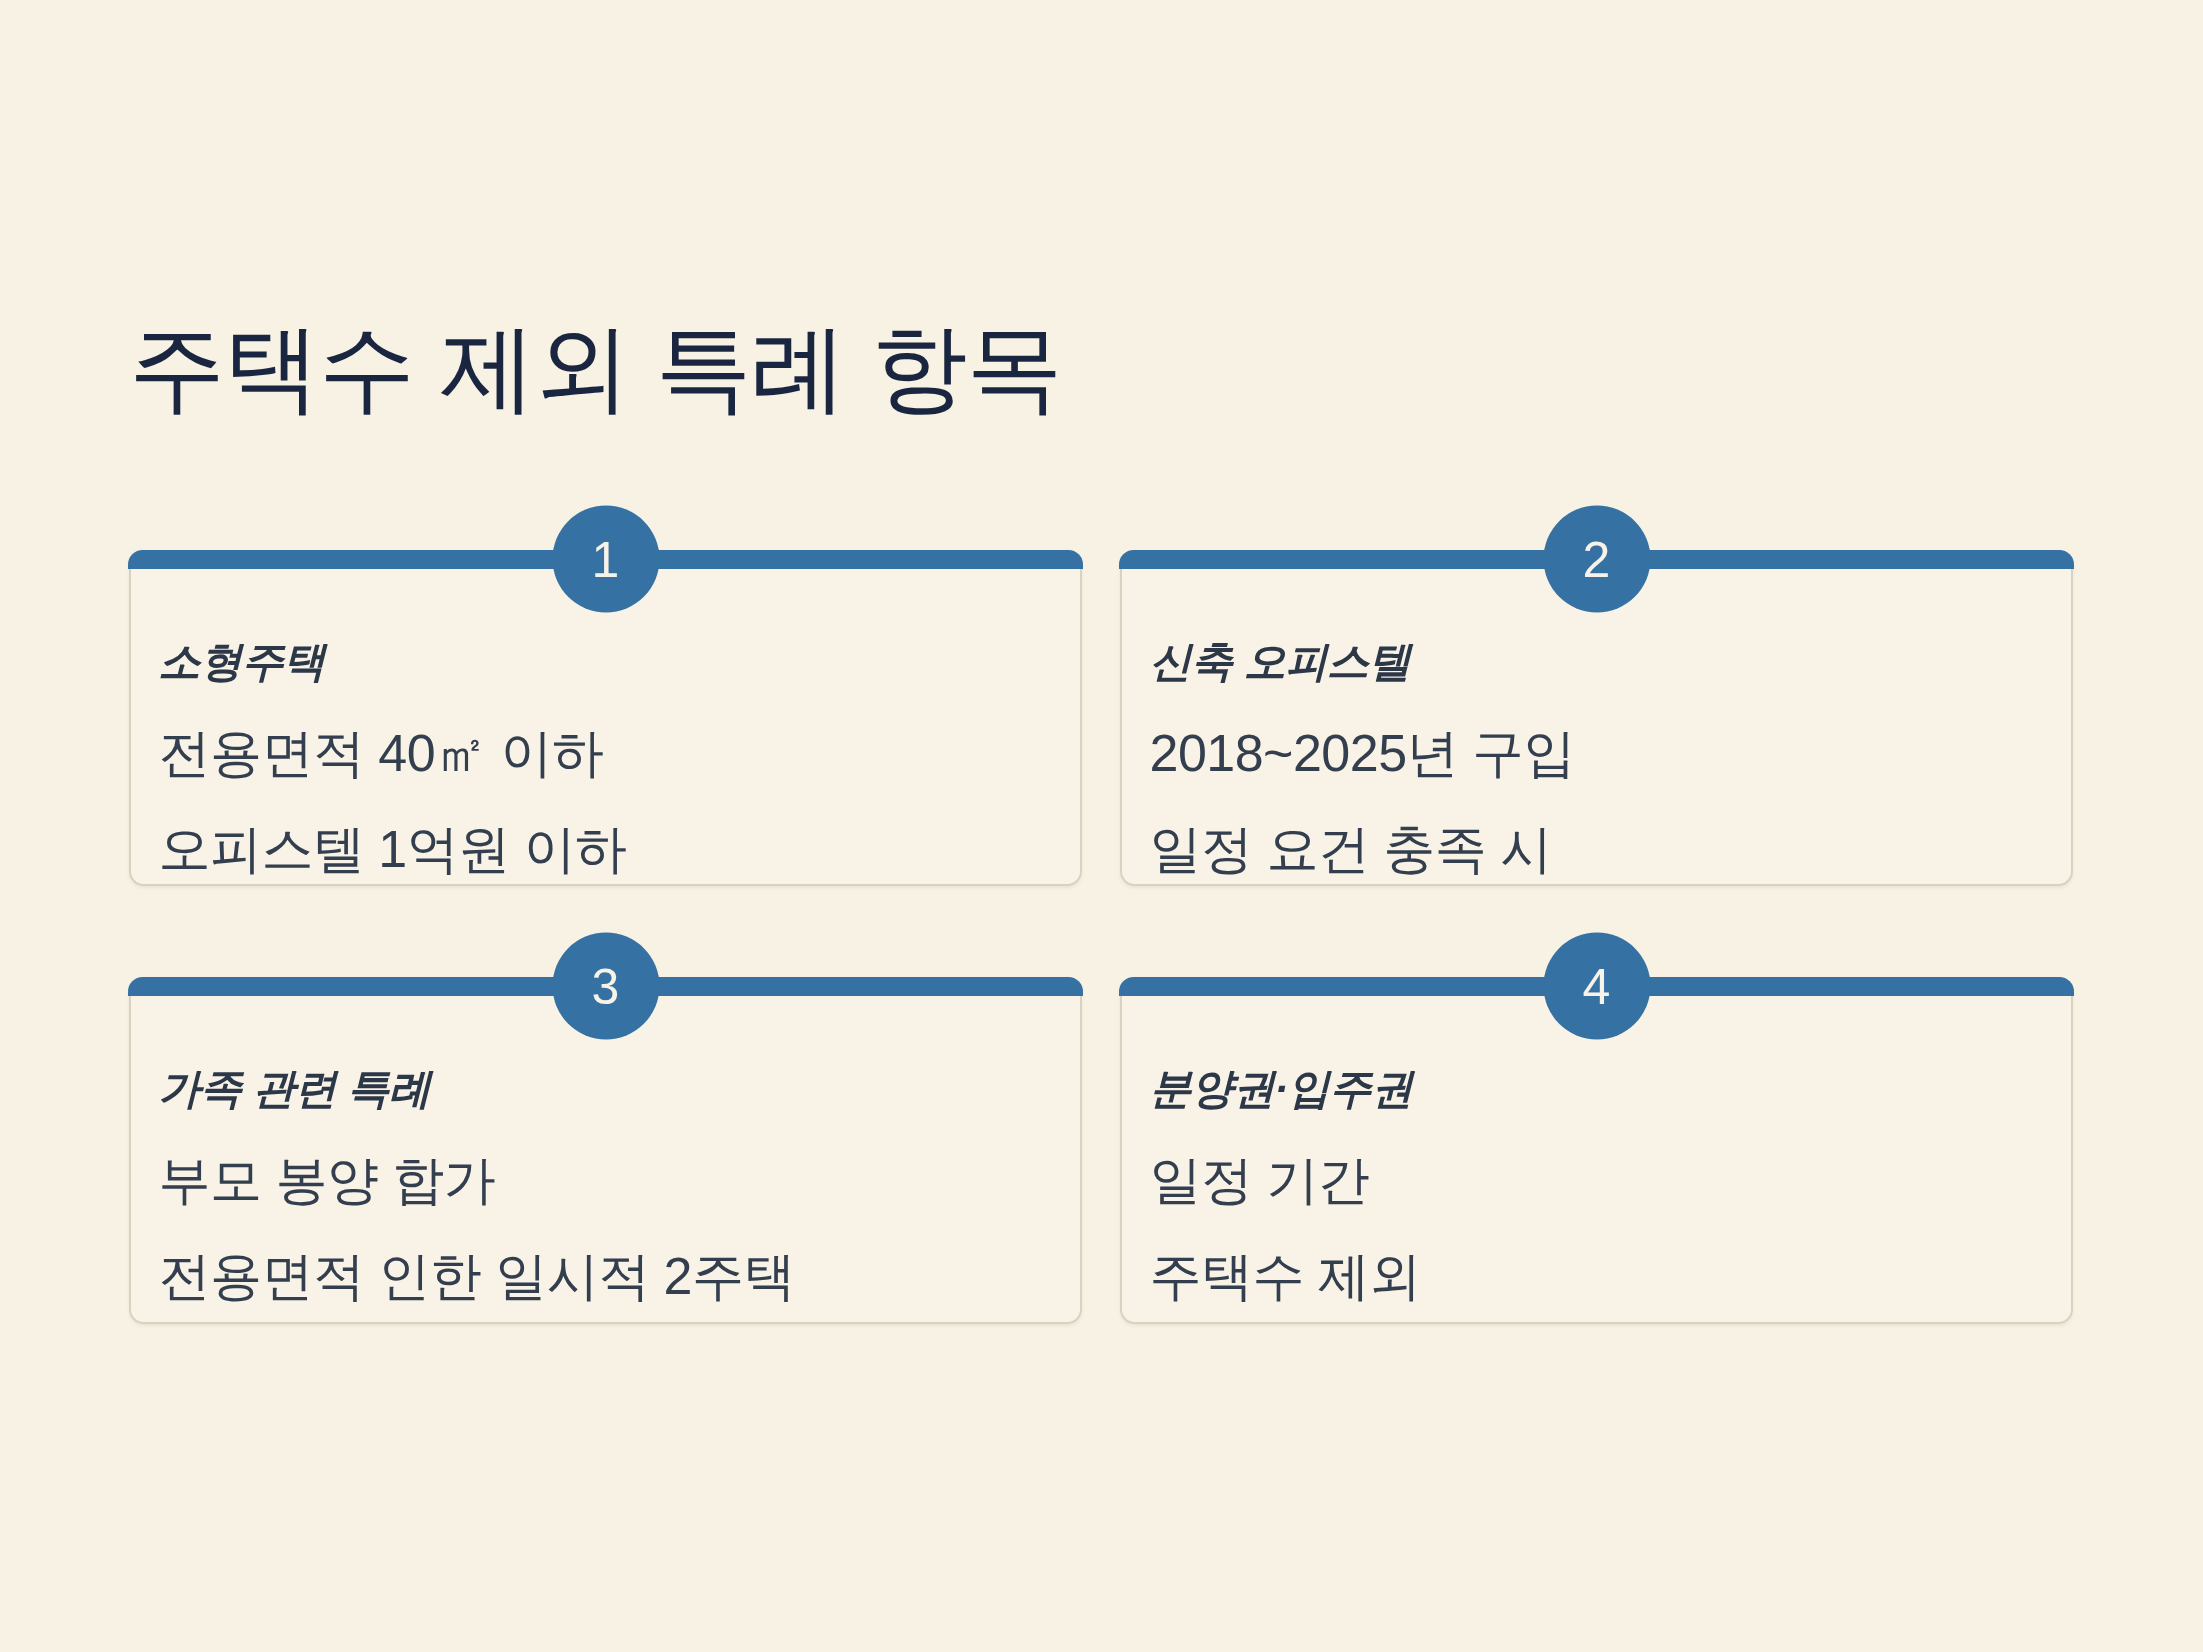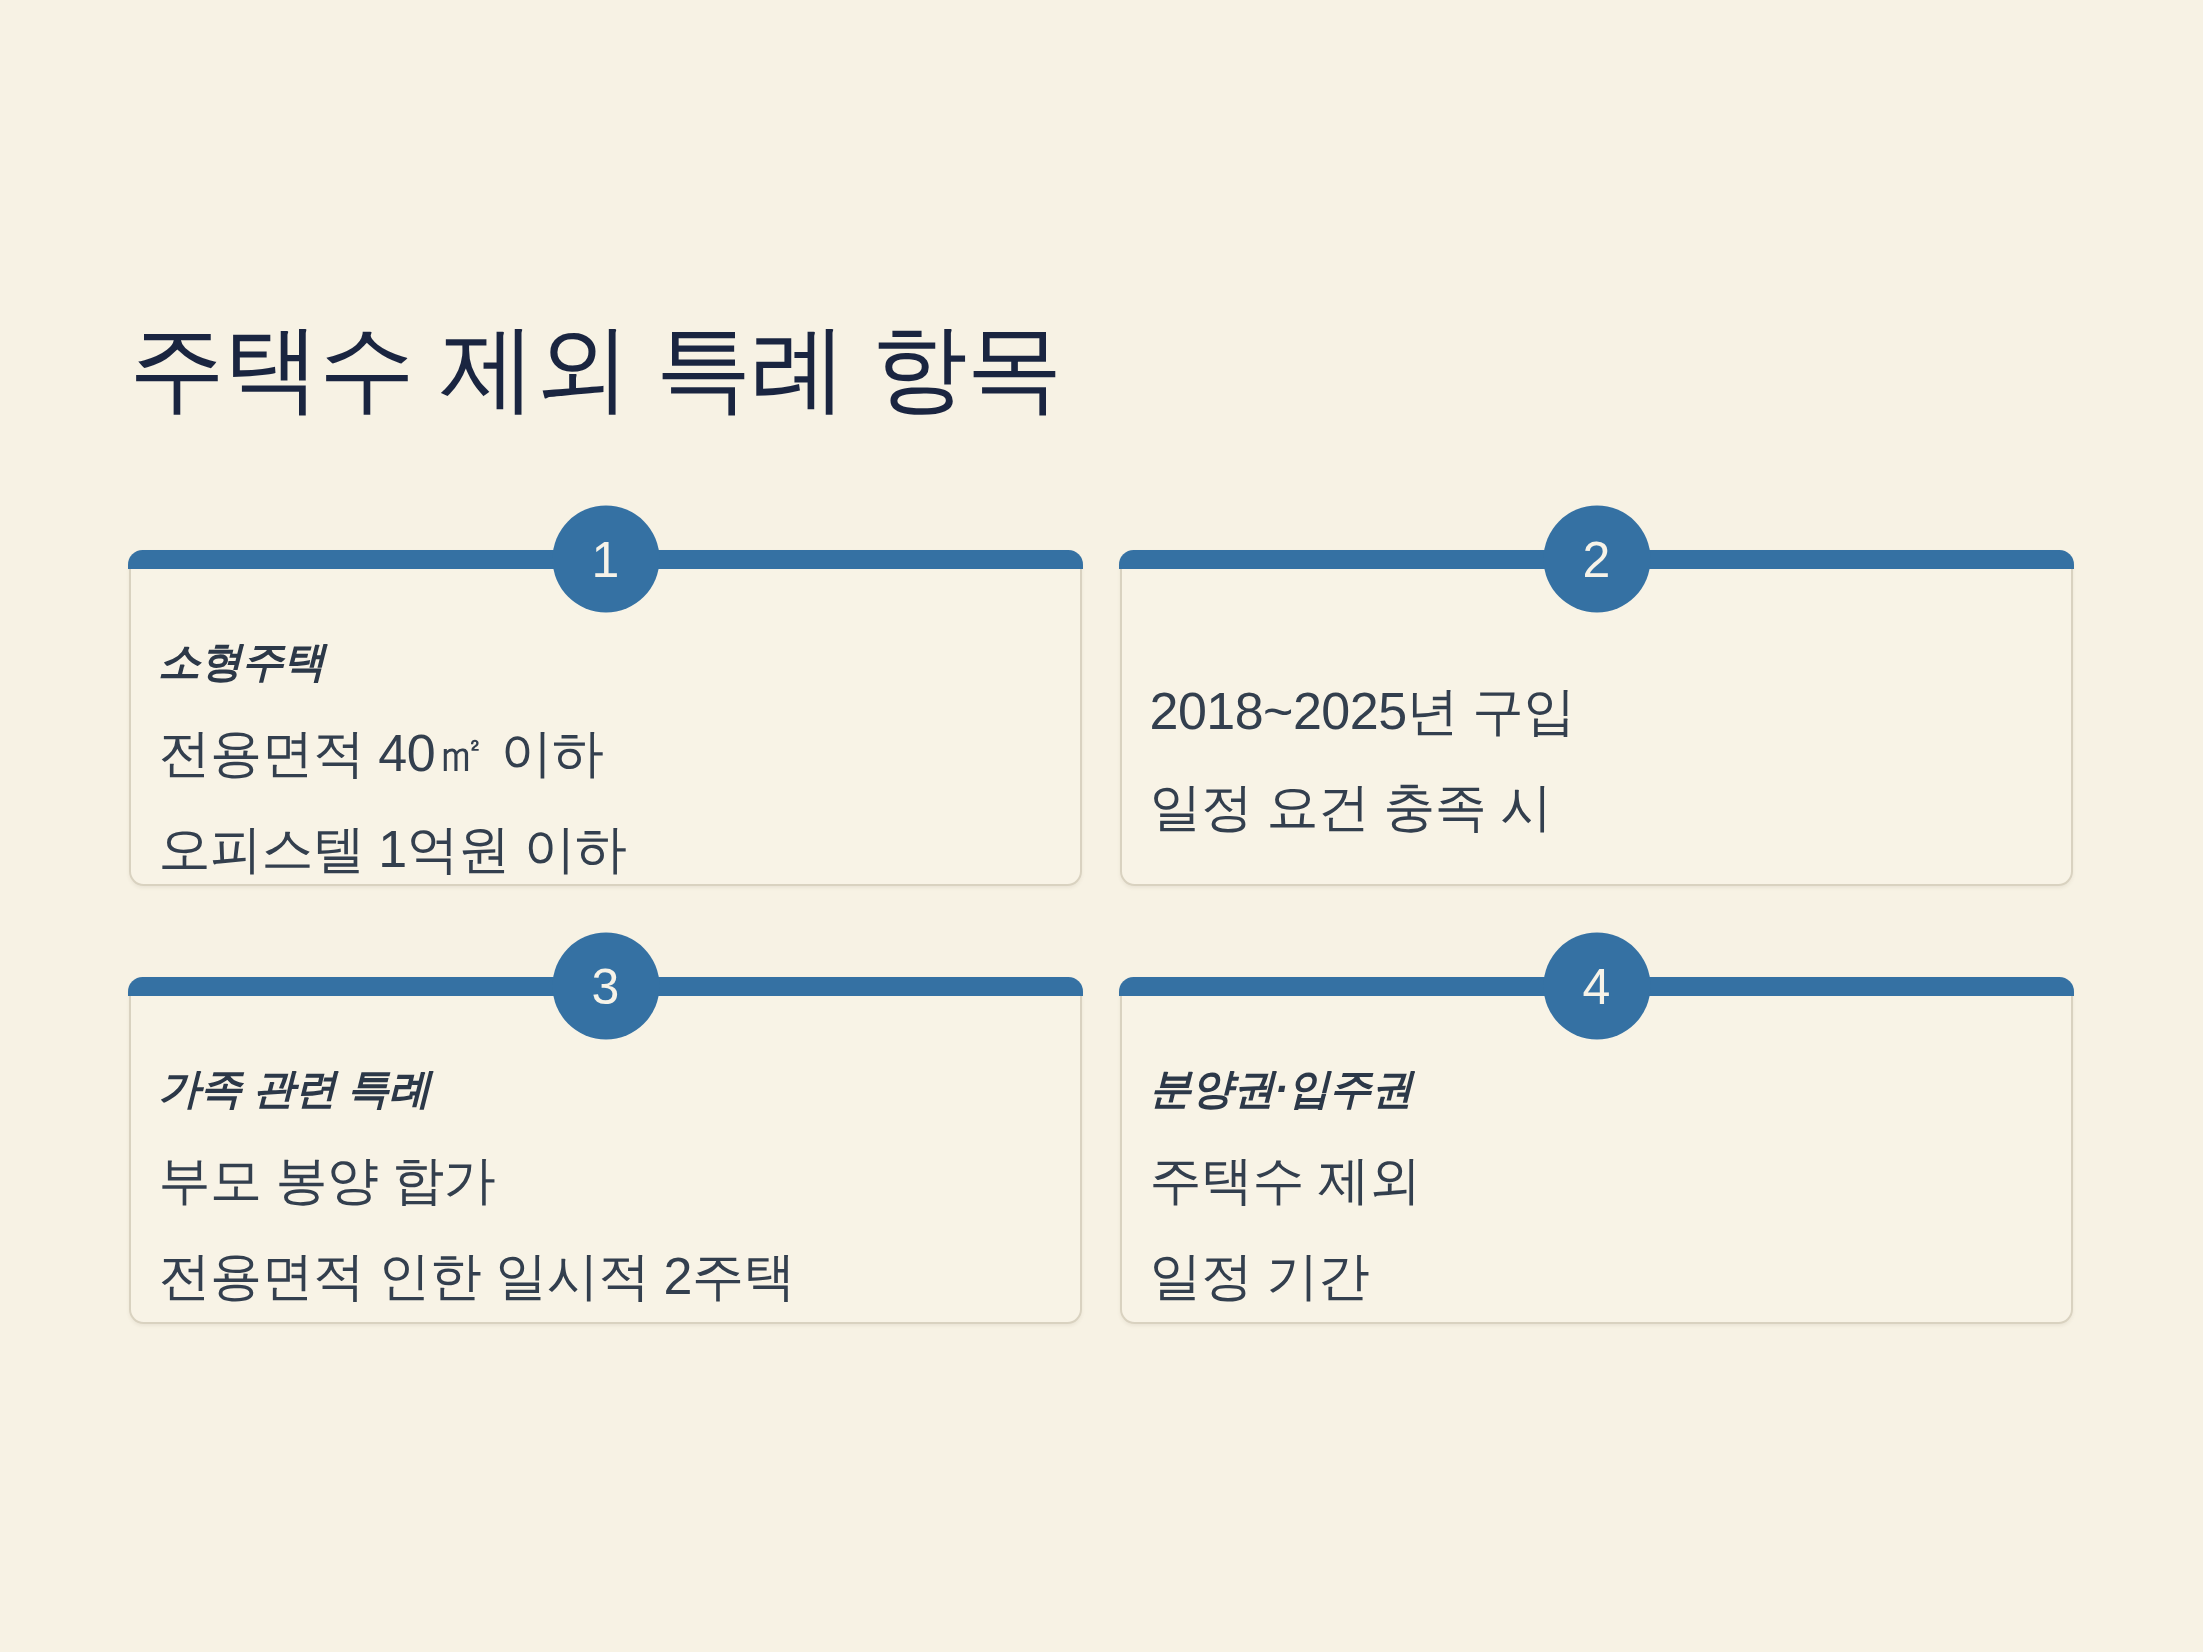--- a/index.html
+++ b/index.html
@@ -97,39 +97,40 @@
       <h2 class="card-title">소형주택</h2>
       <p class="card-line">전용면적 40㎡ 이하</p>
       <p class="card-line">오피스텔 1억원 이하</p>
     </div>
   </article>
 
   <article class="card card-2">
     <div class="card-top-bar"></div>
     <div class="card-number-badge">2</div>
     <div class="card-content">
+      <h2 class="card-title">신축 오피스텔</h2>
       <p class="card-line">2018~2025년 구입</p>
       <p class="card-line">일정 요건 충족 시</p>
     </div>
   </article>
 
   <article class="card card-3">
     <div class="card-top-bar"></div>
     <div class="card-number-badge">3</div>
     <div class="card-content">
       <h2 class="card-title">가족 관련 특례</h2>
       <p class="card-line">부모 봉양 합가</p>
       <p class="card-line">전용면적 인한 일시적 2주택</p>
     </div>
   </article>
 
   <article class="card card-4">
     <div class="card-top-bar"></div>
     <div class="card-number-badge">4</div>
     <div class="card-content">
       <h2 class="card-title">분양권·입주권</h2>
+      <p class="card-line">일정 기간</p>
       <p class="card-line">주택수 제외</p>
-      <p class="card-line">일정 기간</p>
     </div>
   </article>
 
 </section>
 
 
 </body></html>

